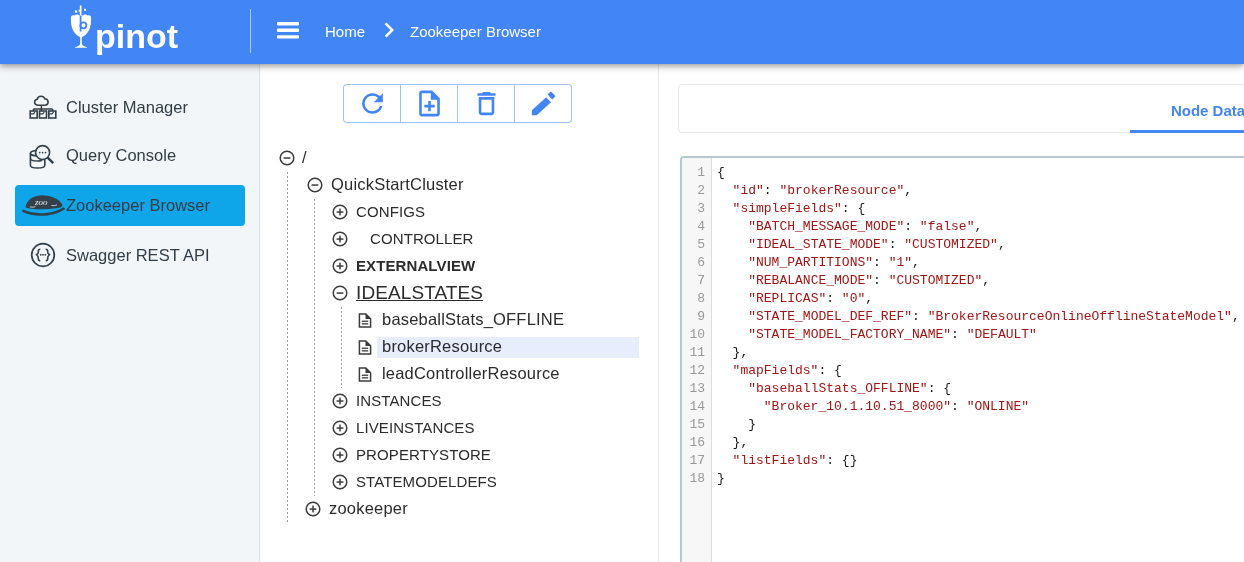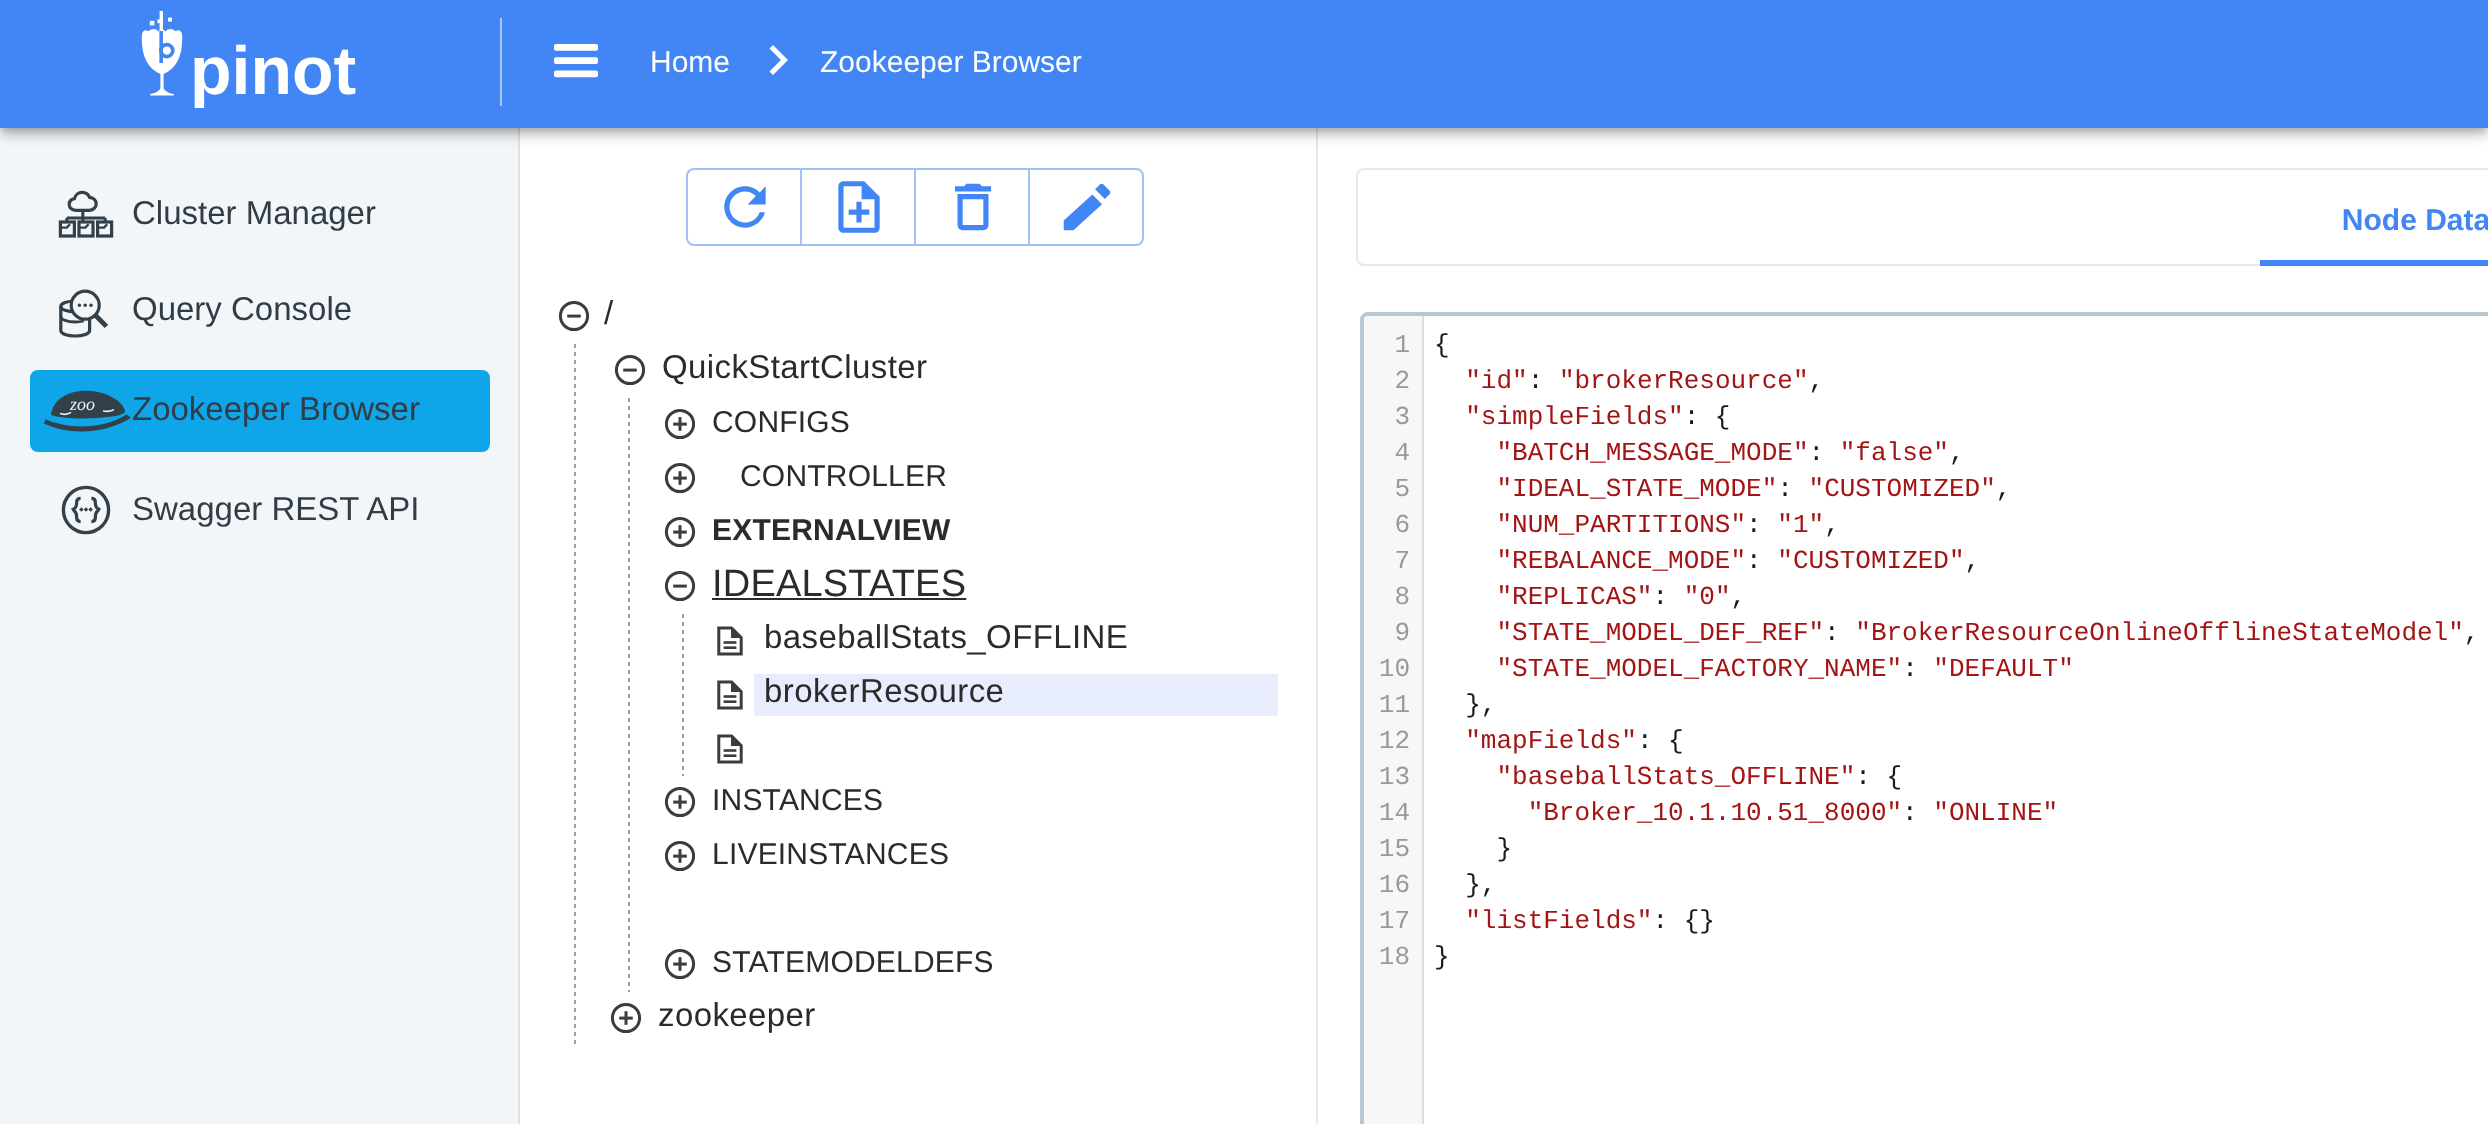--- a/index.html
+++ b/index.html
@@ -248,40 +248,51 @@
     </div>
     <div class="trow" style="left:0;top:296px;width:398px">
       <span style="position:absolute;left:97px;top:6px;width:16px;height:16px">
         <svg width="14" height="15" viewBox="0 0 14 15" style="margin-top:1px">
           <path d="M1.4 1 h6.4 l4.8 4.8 v8.2 h-11.2 z" fill="none" stroke="#3c3c3c" stroke-width="1.5"></path>
           <path d="M7.5 0.6 l5.4 5.4 h-5.4 z" fill="#3c3c3c"></path>
           <rect x="3.8" y="7.6" width="6.4" height="1.3" fill="#3c3c3c"></rect>
           <rect x="3.8" y="10.2" width="6.4" height="1.3" fill="#3c3c3c"></rect>
         </svg>
       </span>
+      <span style="position:absolute;left:121px;">leadControllerResource</span>
     </div>
     <div class="trow" style="left:0;top:323px;width:398px">
       <span style="position:absolute;left:71px;top:6px;width:16px;height:16px">
         <svg width="16" height="16" viewBox="0 0 16 16">
           <circle cx="8" cy="8" r="6.8" fill="none" stroke="#3c3c3c" stroke-width="1.5"></circle>
           <rect x="4.6" y="7.3" width="6.8" height="1.5" fill="#3c3c3c"></rect>
           <rect x="7.25" y="4.6" width="1.5" height="6.8" fill="#3c3c3c"></rect>
         </svg>
       </span>
       <span style="position:absolute;left:95px;font-size:15px;letter-spacing:0.1px;">INSTANCES</span>
     </div>
     <div class="trow" style="left:0;top:350px;width:398px">
       <span style="position:absolute;left:71px;top:6px;width:16px;height:16px">
         <svg width="16" height="16" viewBox="0 0 16 16">
           <circle cx="8" cy="8" r="6.8" fill="none" stroke="#3c3c3c" stroke-width="1.5"></circle>
           <rect x="4.6" y="7.3" width="6.8" height="1.5" fill="#3c3c3c"></rect>
           <rect x="7.25" y="4.6" width="1.5" height="6.8" fill="#3c3c3c"></rect>
         </svg>
       </span>
       <span style="position:absolute;left:95px;font-size:15px;letter-spacing:0.1px;">LIVEINSTANCES</span>
+    </div>
+    <div class="trow" style="left:0;top:377px;width:398px">
+      <span style="position:absolute;left:71px;top:6px;width:16px;height:16px">
+        <svg width="16" height="16" viewBox="0 0 16 16">
+          <circle cx="8" cy="8" r="6.8" fill="none" stroke="#3c3c3c" stroke-width="1.5"></circle>
+          <rect x="4.6" y="7.3" width="6.8" height="1.5" fill="#3c3c3c"></rect>
+          <rect x="7.25" y="4.6" width="1.5" height="6.8" fill="#3c3c3c"></rect>
+        </svg>
+      </span>
+      <span style="position:absolute;left:95px;font-size:15px;letter-spacing:0.1px;">PROPERTYSTORE</span>
     </div>
     <div class="trow" style="left:0;top:404px;width:480px">
       <span style="position:absolute;left:71px;top:6px;width:16px;height:16px">
         <svg width="16" height="16" viewBox="0 0 16 16">
           <circle cx="8" cy="8" r="6.8" fill="none" stroke="#3c3c3c" stroke-width="1.5"></circle>
           <rect x="4.6" y="7.3" width="6.8" height="1.5" fill="#3c3c3c"></rect>
           <rect x="7.25" y="4.6" width="1.5" height="6.8" fill="#3c3c3c"></rect>
         </svg>
       </span>
       <span style="position:absolute;left:95px;font-size:15px;letter-spacing:0.1px;">STATEMODELDEFS</span>

